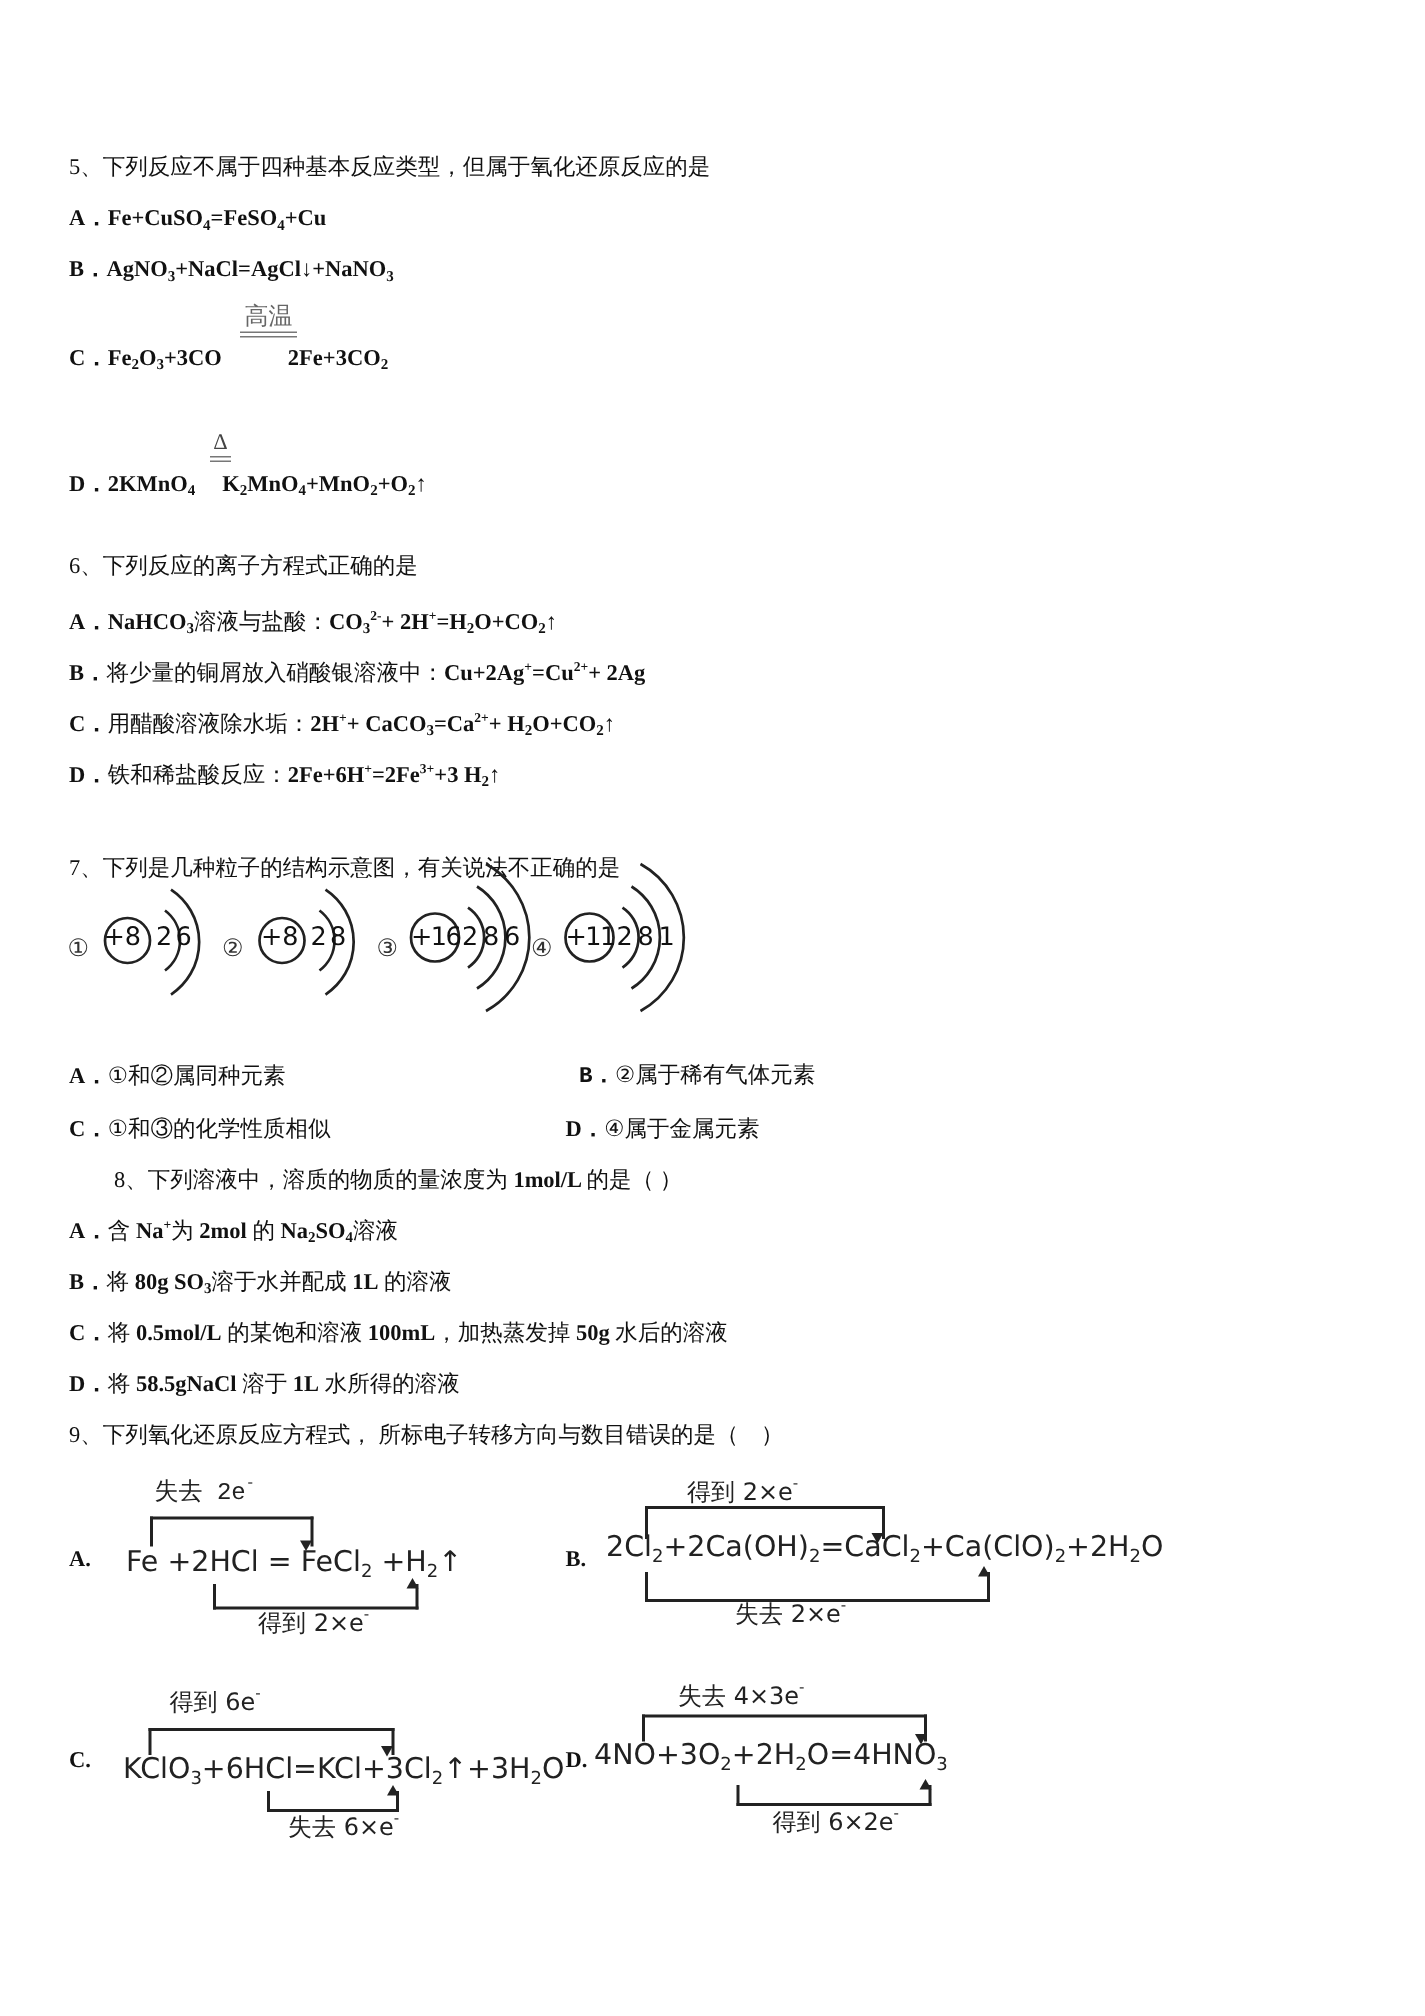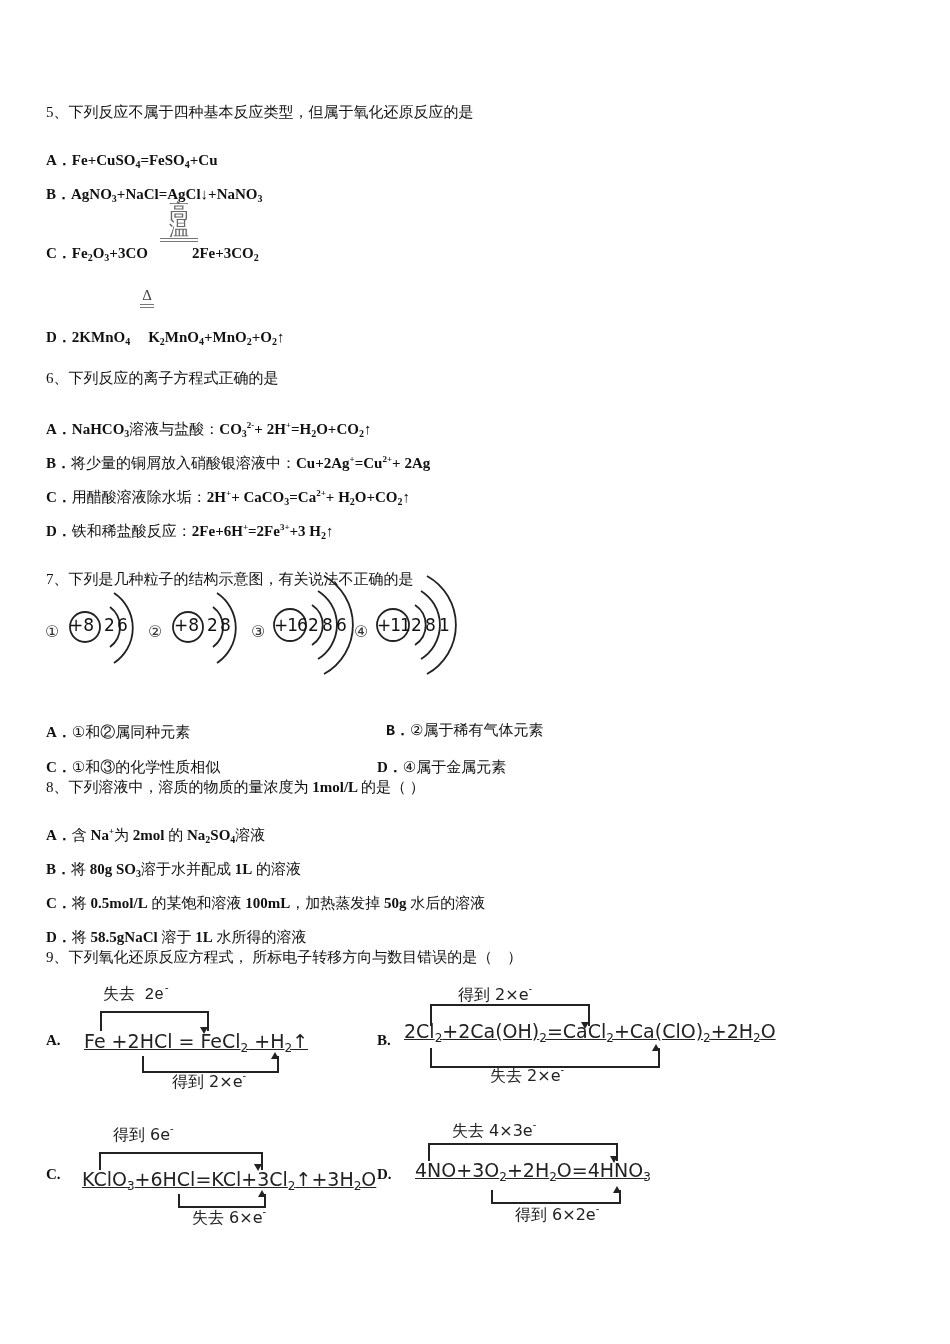--- a/index.html
+++ b/index.html
@@ -1,28 +1,28 @@
 <!DOCTYPE html>
 <html><head>
 <meta charset="utf-8">
 <style>
   html, body { margin:0; padding:0; background:#ffffff; }
   body { width:950px; height:1344px; position:relative; overflow:hidden;
          font-family:"Liberation Serif","DejaVu Serif",serif; color:#111; }
   .line { position:absolute; left:46px; font-size:15px; line-height:20px; white-space:nowrap; }
   .q { font-weight:normal; }
-  .opt { font-weight:bold;margin-top:14px; }
+  .opt { font-weight:bold; }
   .opt .txt-cn { font-weight:normal; }
   sub { font-size:10px; vertical-align:-3px; line-height:0; }
   sup { font-size:9px; vertical-align:6px; line-height:0; }
   .cond { position:absolute; font-size:15px; color:#666; text-align:center; }
   .cond .bar { border-top:1px solid #777; border-bottom:1px solid #777; height:2px; margin-top:1px; }
   .atom { position:absolute; top:570px; }
   .atom-label { position:absolute; font-size:16px; font-family:"DejaVu Sans",sans-serif; color:#333; }
-  .eq { position:absolute; font-family:"DejaVu Sans",sans-serif; font-size:19px; color:#222; white-space:nowrap;text-decoration:underline; }
+  .eq { position:absolute; font-family:"DejaVu Sans",sans-serif; font-size:19px; color:#222; white-space:nowrap; }
   .eq sub { font-size:12px; vertical-align:-4px; }
   .ann { position:absolute; font-family:"DejaVu Sans",sans-serif; font-size:16px; color:#222; white-space:nowrap; }
   .ann sup { font-size:10px; vertical-align:8px; }
   .bracket { position:absolute; border:2px solid #222; }
   .b-top { border-bottom:none; }
   .b-bot { border-top:none; }
   .arrow-dn { position:absolute; width:0; height:0; border-left:4px solid transparent; border-right:4px solid transparent; border-top:7px solid #222; }
   .arrow-up { position:absolute; width:0; height:0; border-left:4px solid transparent; border-right:4px solid transparent; border-bottom:7px solid #222; }
   .optlabel { position:absolute; font-weight:bold; font-size:15px; }
 </style>
@@ -36,21 +36,21 @@
 </div>
 
 <div class="line opt" style="top:170px;">
   <span>B．</span><span><span>AgNO</span><sub>3</sub><span>+NaCl=AgCl↓+NaNO</span><sub>3</sub></span>
 </div>
 
 <div class="line opt" style="top:229px;">
   <span>C．</span><span><span>Fe</span><sub>2</sub><span>O</span><sub>3</sub><span>+3CO</span></span><span style="display:inline-block;width:44px;"></span><span><span>2Fe+3CO</span><sub>2</sub></span>
 </div>
 <div class="cond" style="left:160px;top:203px;width:38px;">
-  <div style="font-size:20px;line-height:17px;">高温</div>
+  <div style="font-size:16px;line-height:17px;">高温</div>
   <div class="bar"></div>
 </div>
 
 <div class="line opt" style="top:313px;">
   <span>D．</span><span><span>2KMnO</span><sub>4</sub></span><span style="display:inline-block;width:18px;"></span><span><span>K</span><sub>2</sub><span>MnO</span><sub>4</sub><span>+MnO</span><sub>2</sub><span>+O</span><sub>2</sub><span>↑</span></span>
 </div>
 <div class="cond" style="left:140px;top:287px;width:14px;">
   <div style="font-size:15px;line-height:16px;color:#444;">Δ</div>
   <div class="bar"></div>
 </div>
@@ -128,21 +128,21 @@
 <div class="line opt" style="top:708px;left:386px;font-family:Liberation Mono, monospace;">
   <span>B．</span><span class="txt-cn">②属于稀有气体元素</span>
 </div>
 <div class="line opt" style="top:743px;text-align:center;">
   <span>C．</span><span class="txt-cn">①和③的化学性质相似</span>
 </div>
 <div class="line opt" style="top:743px;left:377px;">
   <span>D．</span><span class="txt-cn">④属于金属元素</span>
 </div>
 
-<div class="line q" style="top:777px;">
+<div class="line q" style="top:777px;margin-left:30px;">
   <span>8、下列溶液中，溶质的物质的量浓度为</span><b> 1mol/L </b><span>的是（ ）</span>
 </div>
 
 <div class="line opt" style="top:811px;">
   <span>A．</span><span><span class="txt-cn">含 </span><span>Na</span><sup>+</sup><span class="txt-cn">为 </span><span>2mol</span><span class="txt-cn"> 的 </span><span>Na</span><sub>2</sub><span>SO</span><sub>4</sub><span class="txt-cn">溶液</span></span>
 </div>
 
 <div class="line opt" style="top:845px;">
   <span>B．</span><span><span class="txt-cn">将 </span><span>80g SO</span><sub>3</sub><span class="txt-cn">溶于水并配成 </span><span>1L</span><span class="txt-cn"> 的溶液</span></span>
 </div>
@@ -188,17 +188,17 @@
   <div class="bracket b-bot" style="left:178px;top:1194px;width:84px;height:12px;"></div>
   <div class="arrow-up" style="left:258px;top:1190px;"></div>
   <span class="ann" style="left:192px;top:1208px;"><span>失去 6×e</span><sup>-</sup></span>
 </div>
 
 <div>
   <span class="optlabel" style="left:377px;top:1166px;">D.</span>
   <span class="ann" style="left:452px;top:1121px;"><span>失去 4×3e</span><sup>-</sup></span>
   <div class="bracket b-top" style="left:428px;top:1143px;width:186px;height:16px;"></div>
   <div class="arrow-dn" style="left:610px;top:1156px;"></div>
-  <div class="eq" style="left:415px;top:1159px;text-align:right;"><span>4NO+3O</span><sub>2</sub><span>+2H</span><sub>2</sub><span>O=4HNO</span><sub>3</sub></div>
+  <div class="eq" style="left:396px;top:1159px;text-align:right;"><span>4NO+3O</span><sub>2</sub><span>+2H</span><sub>2</sub><span>O=4HNO</span><sub>3</sub></div>
   <div class="bracket b-bot" style="left:491px;top:1190px;width:126px;height:12px;"></div>
   <div class="arrow-up" style="left:613px;top:1186px;"></div>
   <span class="ann" style="left:515px;top:1205px;"><span>得到 6×2e</span><sup>-</sup></span>
 </div>
 
 </body></html>

